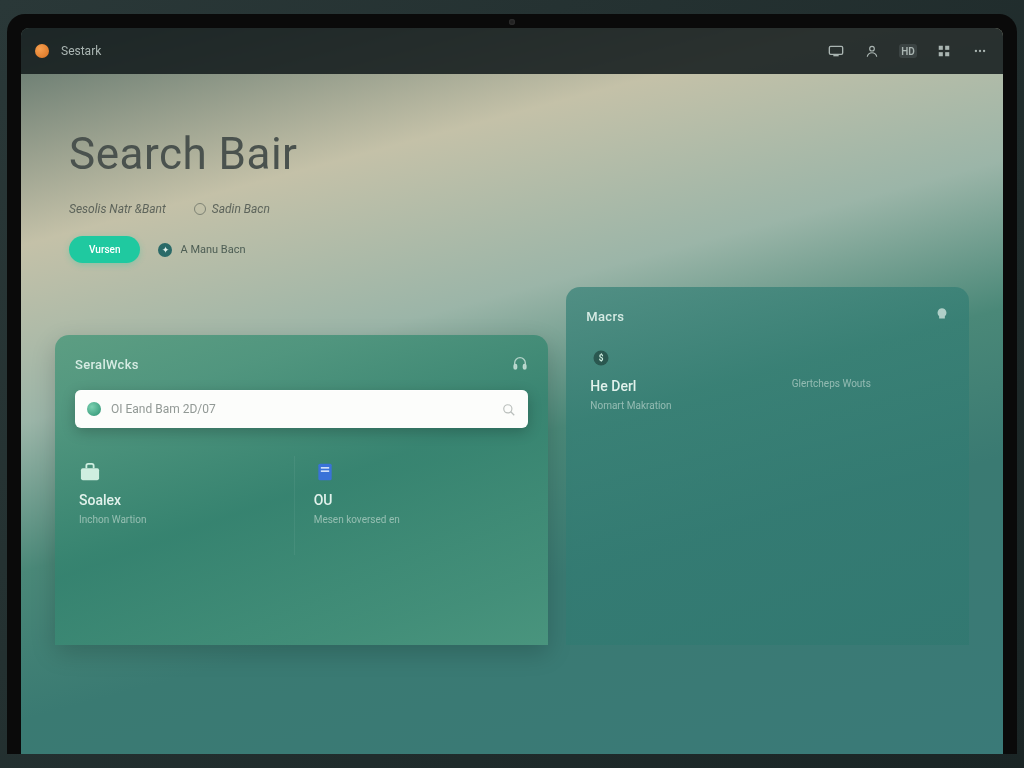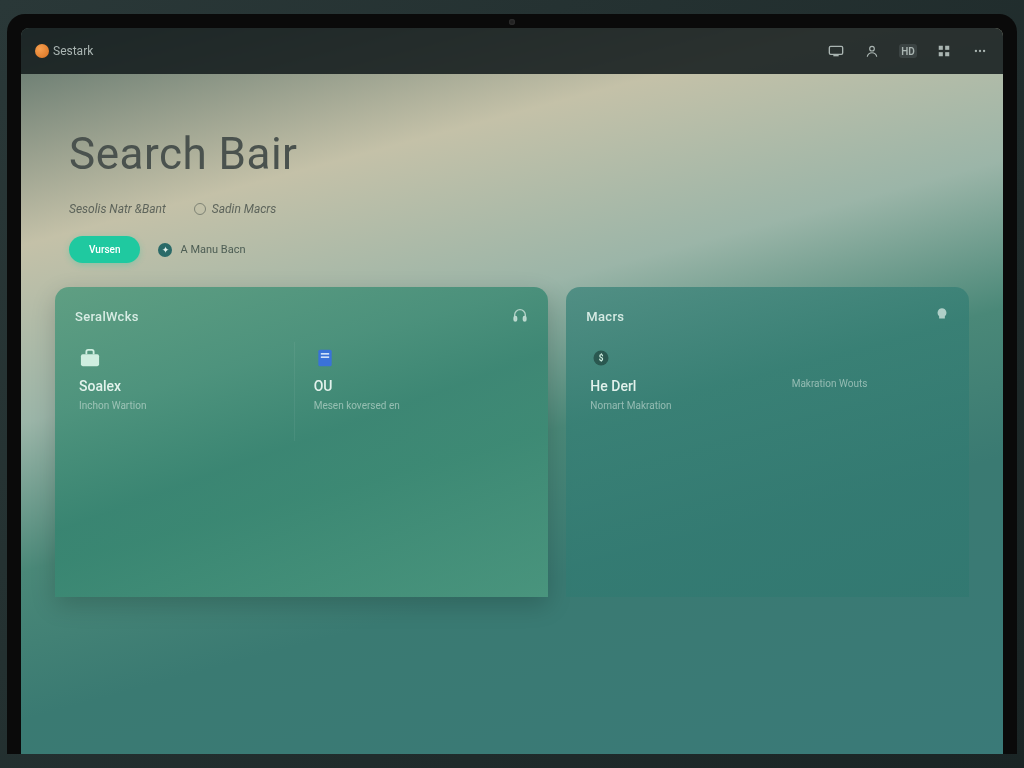--- a/index.html
+++ b/index.html
@@ -36,21 +36,21 @@
 }
 .topbar {
   height: 46px;
   background: rgba(20, 28, 30, 0.88);
   display: flex;
   align-items: center;
   padding: 0 14px;
   color: #aab5b2;
   font-size: 12px;
 }
-.topbar-left { display: flex; align-items: center; gap: 4px; text-align: center; }
+.topbar-left { display: flex; align-items: center; gap: 12px; text-align: center; }
 .topbar-left .glyph {
   width: 14px; height: 14px; border-radius: 50%;
   background: radial-gradient(circle at 35% 35%, #f7a050, #d87020);
   display: inline-block;
 }
 .topbar-right { margin-left: auto; display: flex; align-items: center; gap: 18px; }
 .top-icon {
   width: 18px; height: 14px;
   display: flex; align-items: center; justify-content: center;
   color: #aab5b2; font-size: 11px;
@@ -113,20 +113,21 @@
 .panel {
   flex: 1;
   border-radius: 14px 14px 0 0;
   padding: 20px 20px 0 20px;
   min-height: 310px;
 }
 .panel.left {
   flex: 1.25;
   background: linear-gradient(160deg, rgba(70,150,120,0.78) 0%, rgba(50,130,110,0.82) 50%, rgba(80,160,130,0.7) 100%);
   box-shadow: 0 8px 24px rgba(0,0,0,0.18);
+  margin-top: 48px;
 }
 .panel.right {
   background: linear-gradient(160deg, rgba(52,128,118,0.7) 0%, rgba(48,120,112,0.75) 100%);
 }
 .panel-head {
   display: flex; align-items: center; justify-content: space-between;
   color: rgba(230,245,238,0.9);
   font-size: 13px; font-weight: 500;
   letter-spacing: 0.3px;
   margin-bottom: 16px;
@@ -227,21 +228,21 @@
     </div>
 
     <div class="hero">
       <h1>Search Bair</h1>
       <div class="subrow">
         <span class="sub-item">
           <span>Sesolis Natr &amp;Bant</span>
         </span>
         <span class="sub-item">
           <span class="sub-icon"></span>
-          <span>Sadin Macrs</span>
+          <span>Sadin Bacn</span>
         </span>
       </div>
       <div class="btnrow">
         <button class="primary-btn">Vursen</button>
         <span class="secondary">
           <span class="dot">✦</span>
           <span>A Manu Bacn</span>
         </span>
       </div>
     </div>
@@ -249,20 +250,30 @@
     <div class="panels">
 
       <div class="panel left">
         <div class="panel-head">
           <span>SeralWcks</span>
           <span class="head-icon">
             <svg width="16" height="16" viewBox="0 0 24 24" fill="none" stroke="rgba(230,245,238,0.85)" stroke-width="2">
                 <path d="M4 14v-2a8 8 0 0 1 16 0v2"></path>
                 <rect x="3" y="14" width="4" height="7" rx="2" fill="rgba(230,245,238,0.85)"></rect>
                 <rect x="17" y="14" width="4" height="7" rx="2" fill="rgba(230,245,238,0.85)"></rect>
+              </svg>
+          </span>
+        </div>
+        <div class="searchbox">
+          <span class="lead"></span>
+          <input type="text" placeholder="OI Eand Bam 2D/07" style="">
+          <span class="trail">
+            <svg viewBox="0 0 24 24" fill="none" stroke="#6a7570" stroke-width="2">
+                <circle cx="10" cy="10" r="7"></circle>
+                <line x1="15" y1="15" x2="21" y2="21"></line>
               </svg>
           </span>
         </div>
         <div class="tiles">
           <div class="tile">
             <div class="tile-icon">
               <svg width="22" height="20" viewBox="0 0 24 22" fill="#cfeee0">
                   <rect x="2" y="7" width="20" height="13" rx="2"></rect>
                   <path d="M8 7V4a2 2 0 0 1 2-2h4a2 2 0 0 1 2 2v3" fill="none" stroke="#cfeee0" stroke-width="2"></path>
                 </svg>
@@ -298,21 +309,21 @@
             <div class="tile-icon">
               <svg width="18" height="18" viewBox="0 0 24 24">
                   <circle cx="12" cy="12" r="10" fill="#2a5850"></circle>
                   <text x="12" y="16" text-anchor="middle" fill="#cfeee0" font-size="11" font-weight="bold">$</text>
                 </svg>
             </div>
             <div class="tile-title">He Derl</div>
             <div class="tile-sub">Nomart Makration</div>
           </div>
           <div class="tile" style="padding-top:36px;">
-            <div class="tile-sub">Makration Wouts</div>
+            <div class="tile-sub">Glertcheps Wouts</div>
           </div>
         </div>
       </div>
 
     </div>
 
   </div>
 </div>
 
 </body></html>

